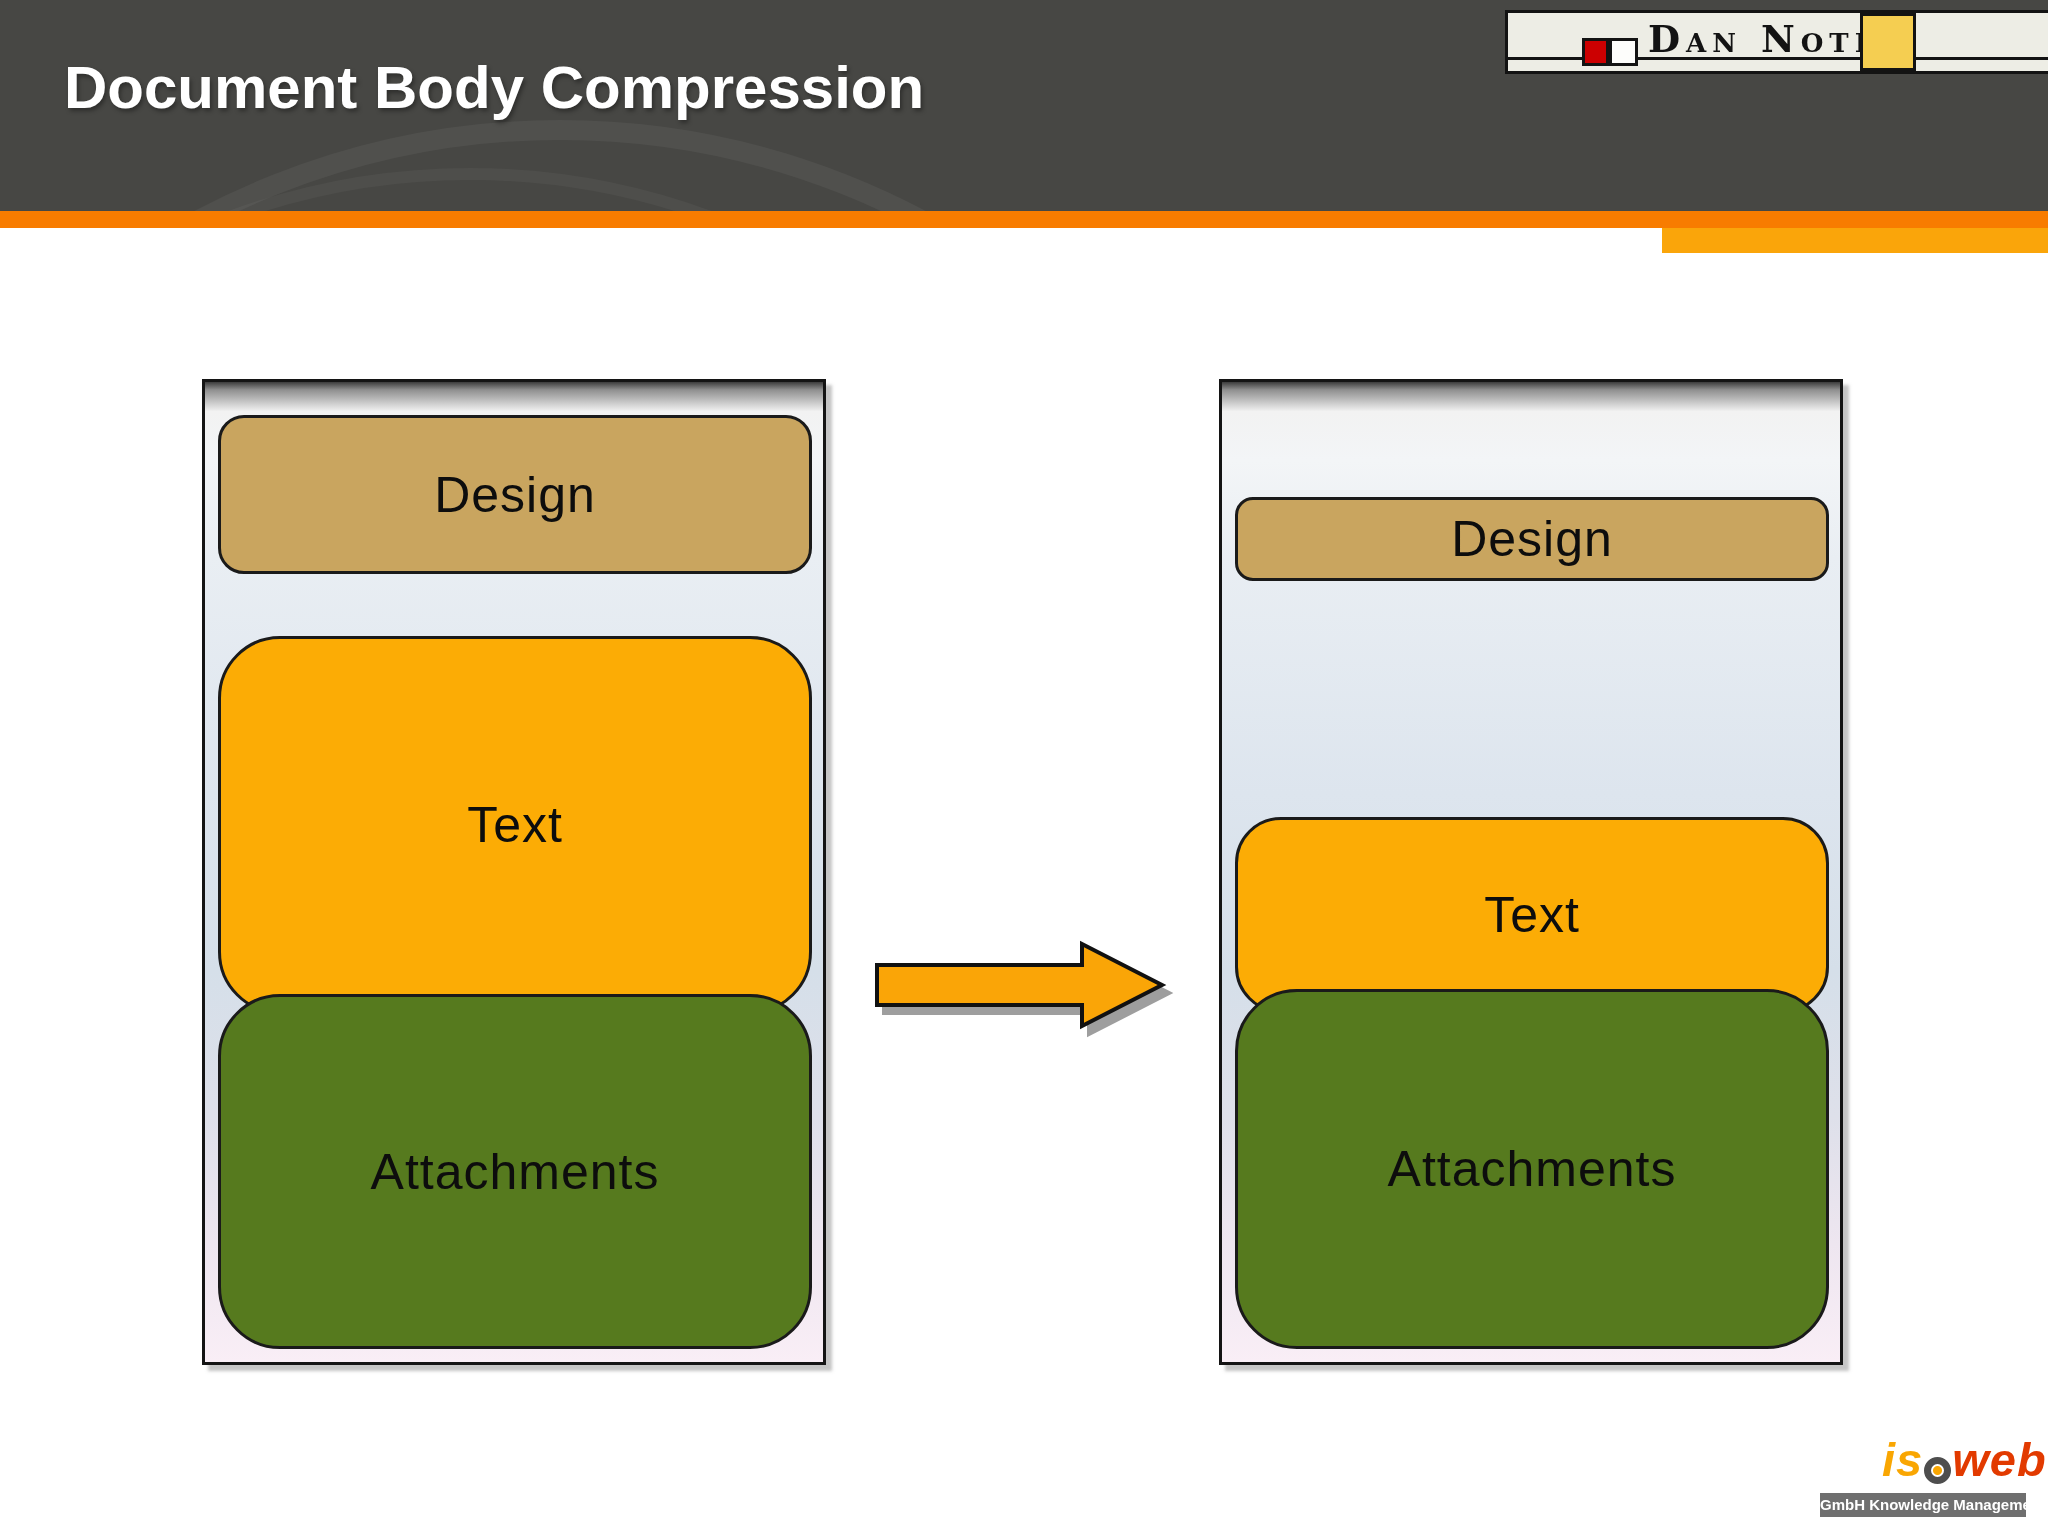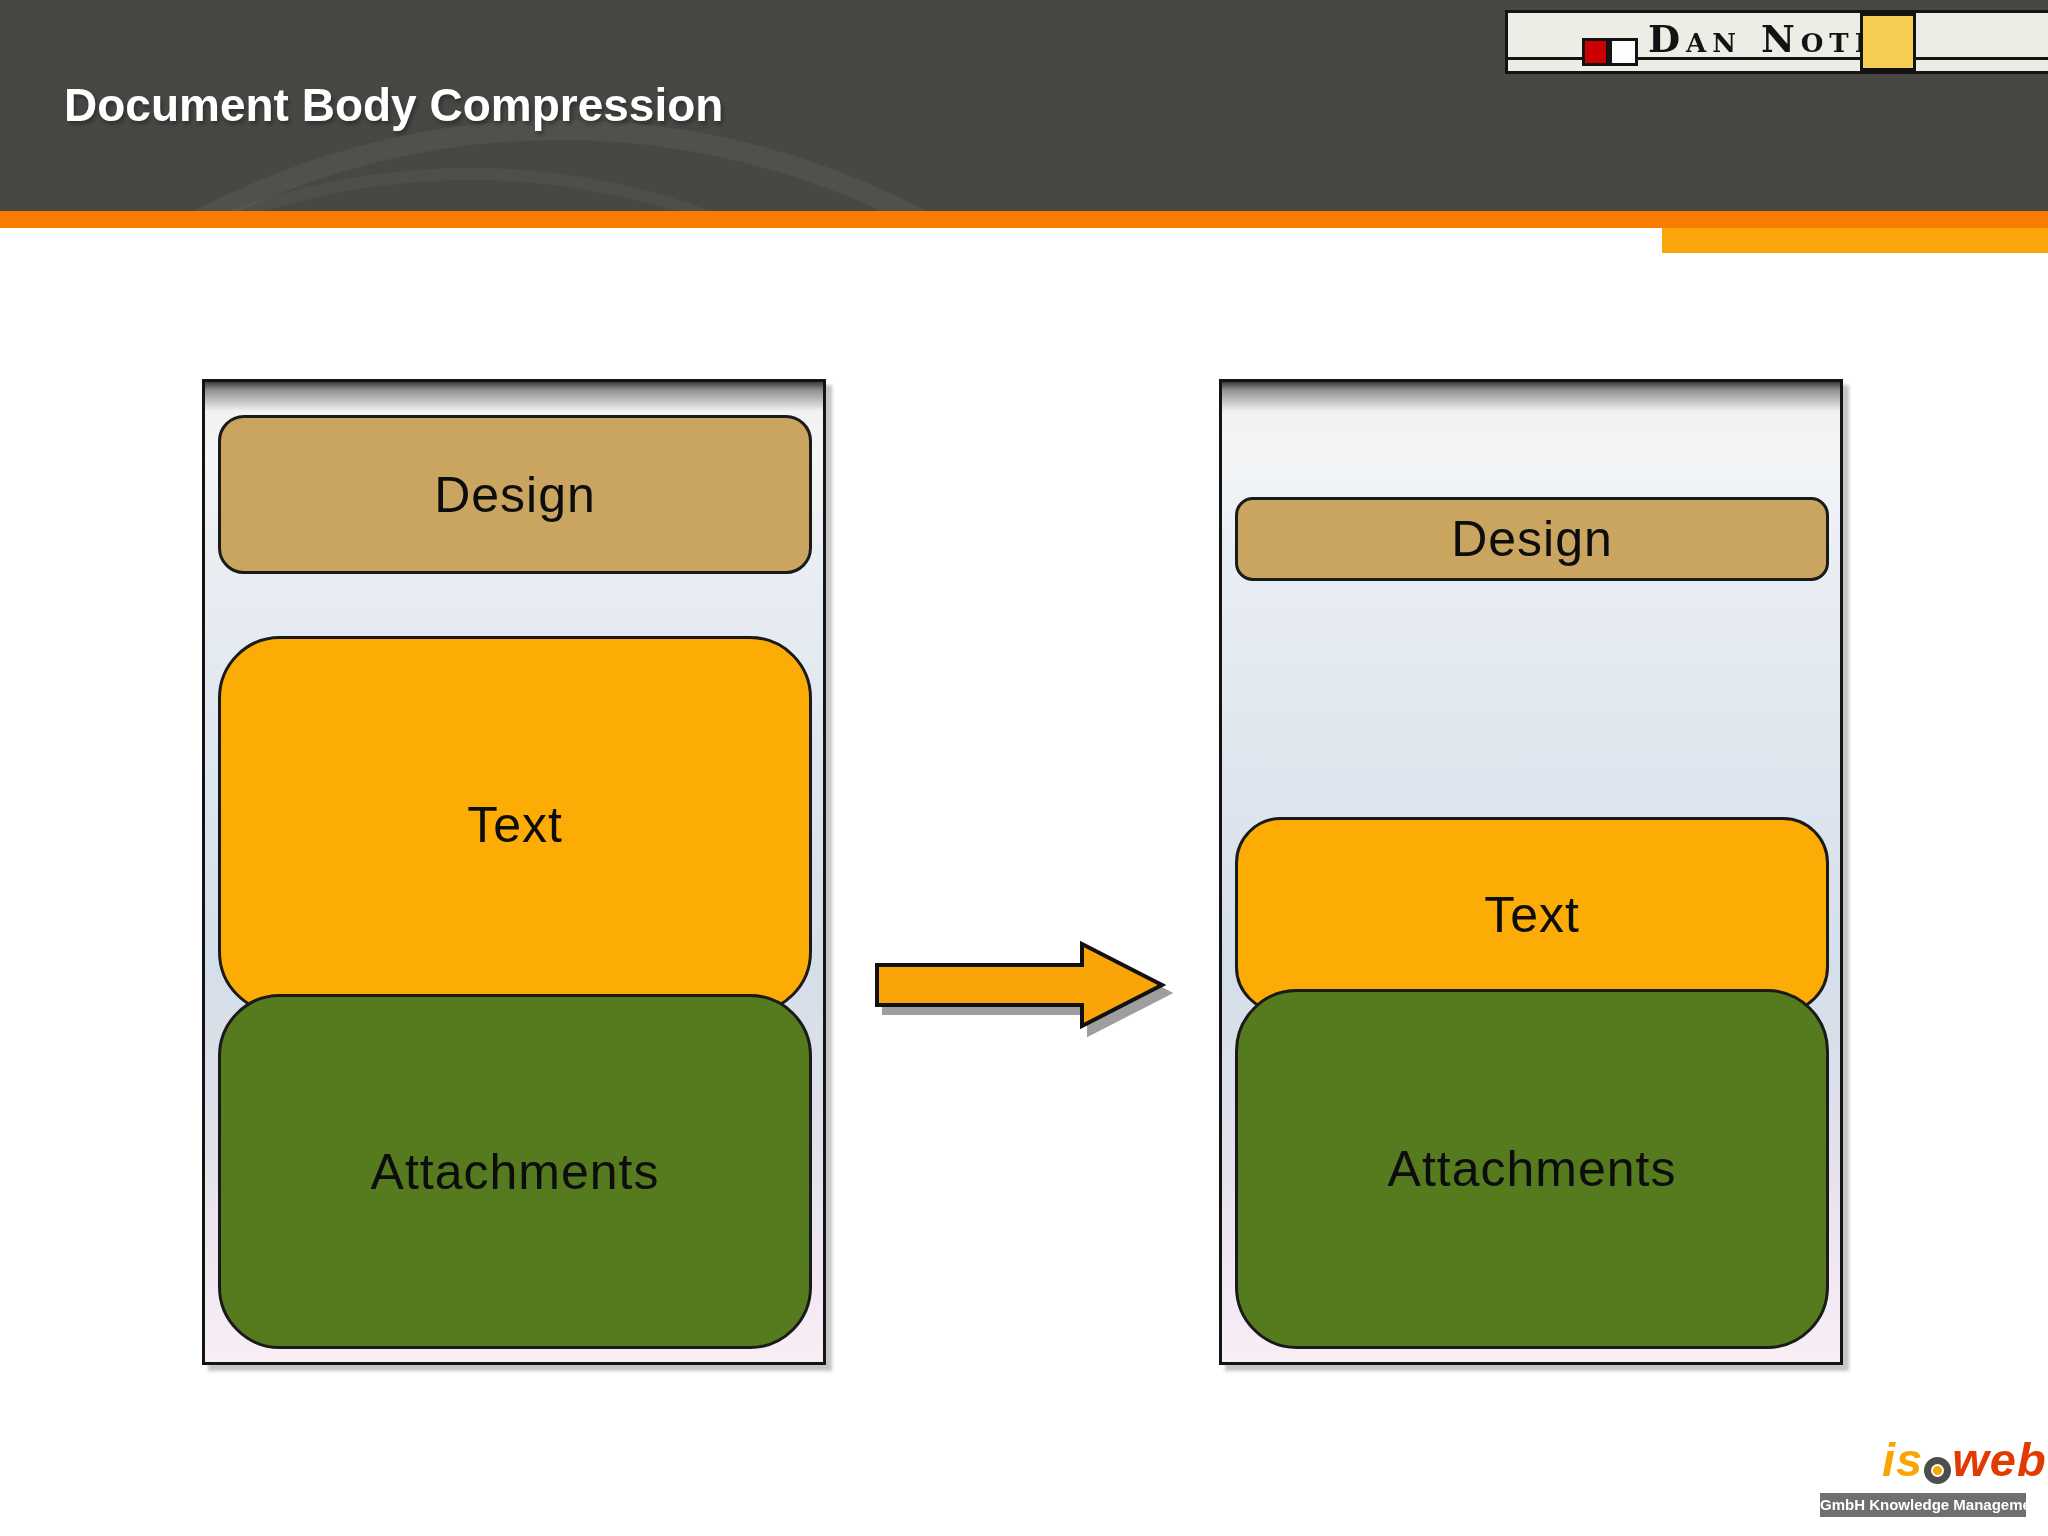--- a/index.html
+++ b/index.html
@@ -11,24 +11,23 @@
   
   .header {
     position: absolute; left: 0; top: 0; width: 2048px; height: 211px;
     background: #474744; overflow: hidden;
   }
   .arc { position: absolute; border-radius: 50%; border-style: solid; border-color: rgba(255,255,255,0.05); }
   .arc1 { width: 1560px; height: 1560px; left: -220px; top: 120px; border-width: 20px; }
   .arc2 { width: 1400px; height: 1400px; left: -230px; top: 168px; border-width: 12px; border-color: rgba(255,255,255,0.04); }
   .slide-title {
     position: absolute; left: 64px; top: 56px;
-    font-size: 46px; font-weight: bold; color: #ffffff; line-height: 1.05;
+    font-size: 60px; font-weight: bold; color: #ffffff; line-height: 1.05;
     letter-spacing: 0px; text-shadow: 2px 3px 4px rgba(0,0,0,0.35);
     white-space: nowrap;
-    margin-top: 25px;
   }
 
   
   .dannotes {
     position: absolute; left: 1505px; top: 10px; width: 543px; height: 64px;
     background: #EDEDE5; border: 3px solid #131313; border-right: none;
   }
   .dn-line { position: absolute; left: 0; right: 0; top: 44px; height: 3px; background: #131313; }
   .dn-red { position: absolute; left: 74px; top: 25px; width: 27px; height: 28px; background: #CC0001; border: 3px solid #131313; }
   .dn-white { position: absolute; left: 101px; top: 25px; width: 29px; height: 28px; background: #FDFDFB; border: 3px solid #131313; }

